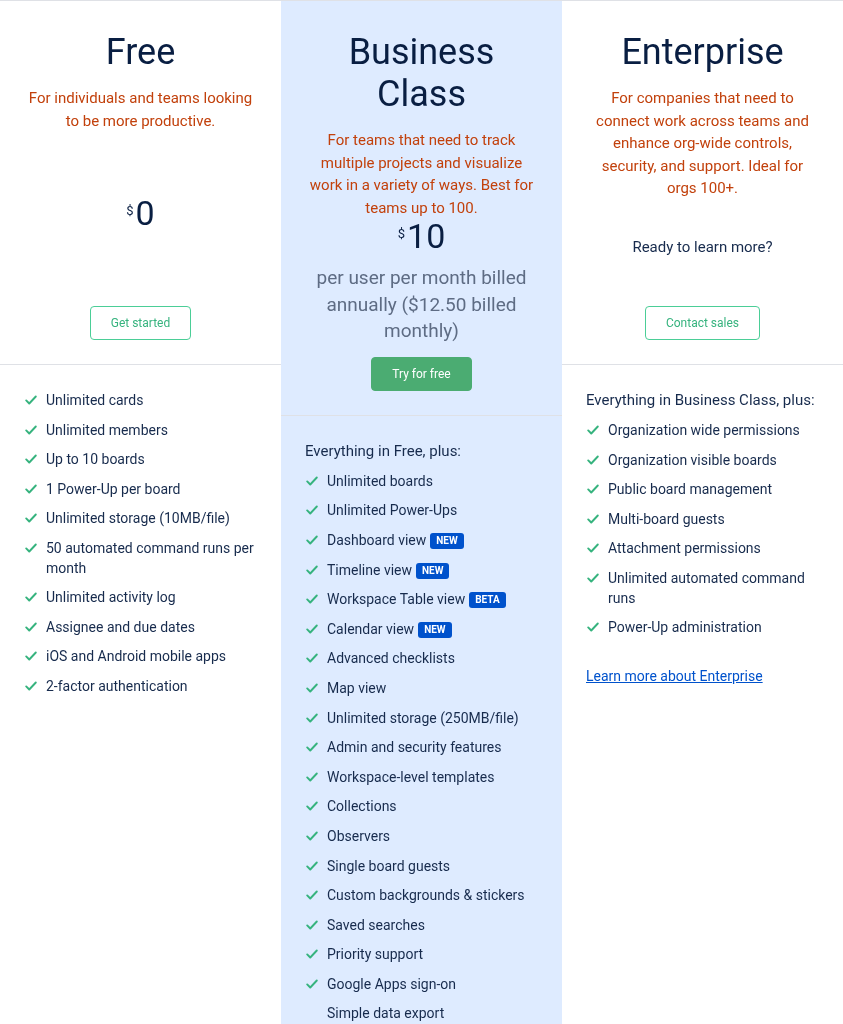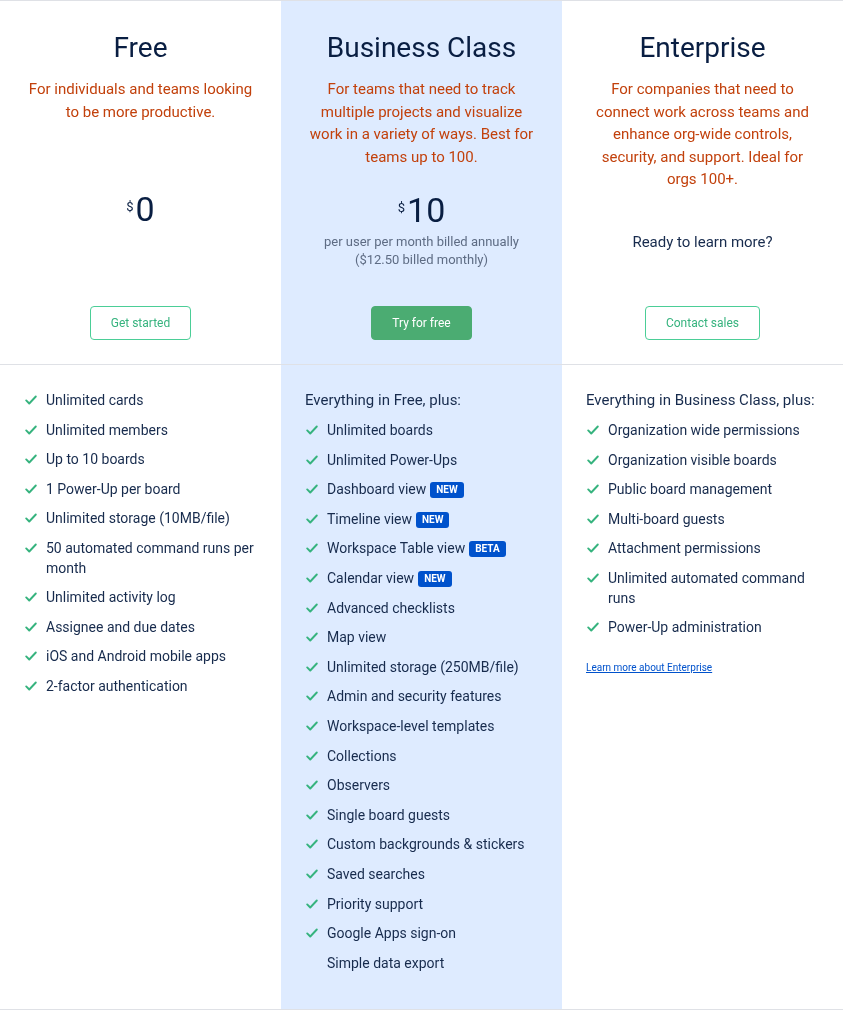--- a/index.html
+++ b/index.html
@@ -23,21 +23,21 @@
   .header-section {
     padding: 30px 24px 24px 24px;
     text-align: center;
     border-bottom: 1px solid #dfe1e6;
     min-height: 364px;
     display: flex;
     flex-direction: column;
     position: relative;
   }
   .plan-title {
-    font-size: 28px;
+    font-size: 36px;
     font-weight: 400;
     color: #091e42;
     margin-bottom: 14px;
   }
   .plan-desc {
     font-size: 15px;
     line-height: 1.5;
     color: #c2410c;
   }
   .price-block {
@@ -53,23 +53,23 @@
     font-weight: 400;
     color: #091e42;
     line-height: 1;
   }
   .price .dollar {
     font-size: 13px;
     vertical-align: 10px;
     margin-right: 2px;
   }
   .price-note {
-    font-size: 13px;
+    font-size: 19px;
     color: #5e6c84;
-    margin-top: 6px;
+    margin-top: 12px;
     line-height: 1.4;
   }
   .ready-text {
     font-size: 15px;
     color: #172b4d;
   }
   .btn {
     display: inline-block;
     padding: 9px 20px;
     font-size: 12px;
@@ -124,22 +124,22 @@
     color: #fff;
     font-size: 10px;
     font-weight: 700;
     padding: 1px 6px;
     border-radius: 3px;
     margin-left: 4px;
     vertical-align: 1px;
   }
   .learn-more {
     display: inline-block;
-    margin-top: 14px;
-    font-size: 10px;
+    margin-top: 20px;
+    font-size: 14px;
     color: #0052cc;
     text-decoration: underline;
   }
 </style>
 </head>
 <body>
 
 <div class="pricing-table" id="pricing-root">
     <div class="col">
       <div class="header-section">

